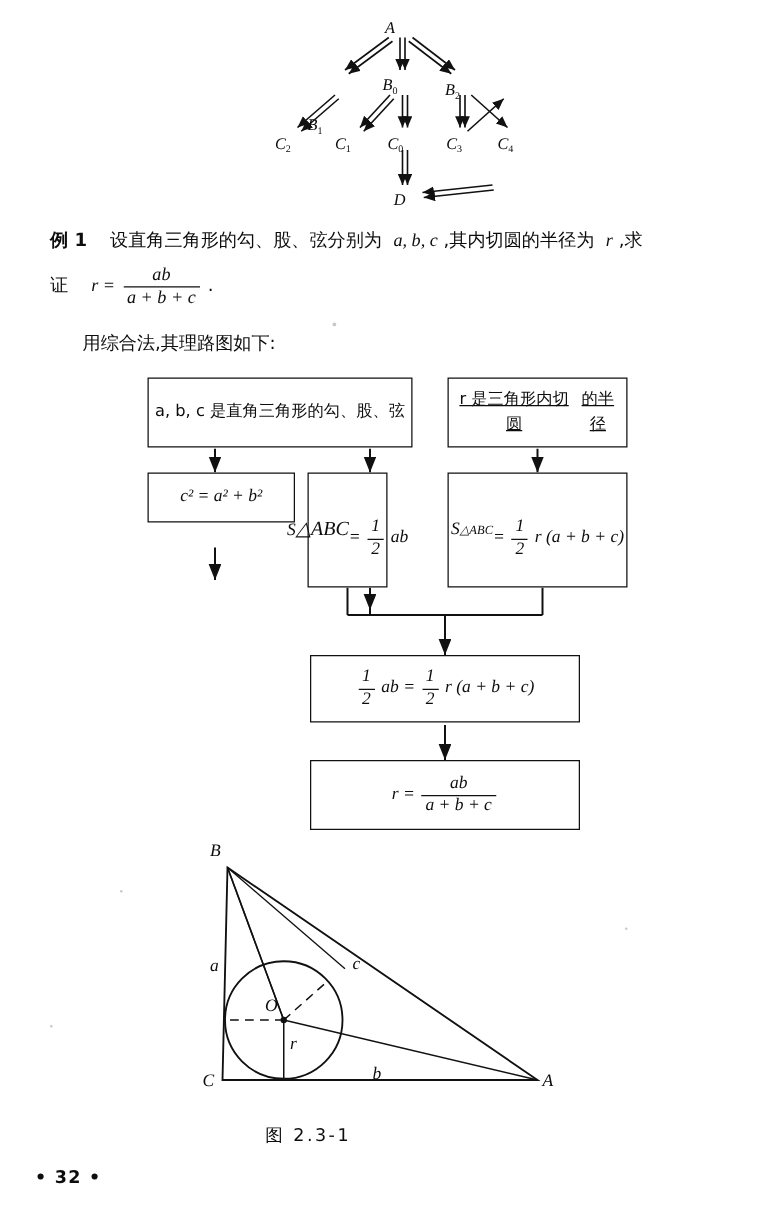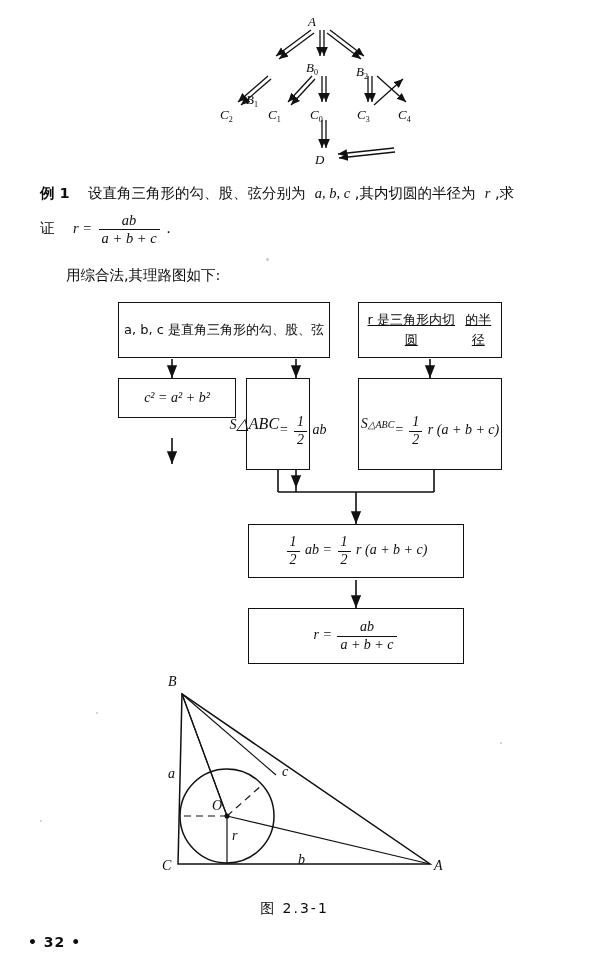--- a/index.html
+++ b/index.html
@@ -118,21 +118,20 @@
   }
 
   .caption {
     position: absolute;
     width: 493px;
     text-align: center;
     top: 900px;
     font-size: 14px;
     font-family: "DejaVu Sans", sans-serif;
     letter-spacing: 2px;
-    padding-left: 48px;
   }
   .folio {
     position: absolute;
     left: 28px;
     top: 934px;
     font-size: 14px;
     font-weight: bold;
     font-family: "DejaVu Sans", sans-serif;
     letter-spacing: 1px;
   }

